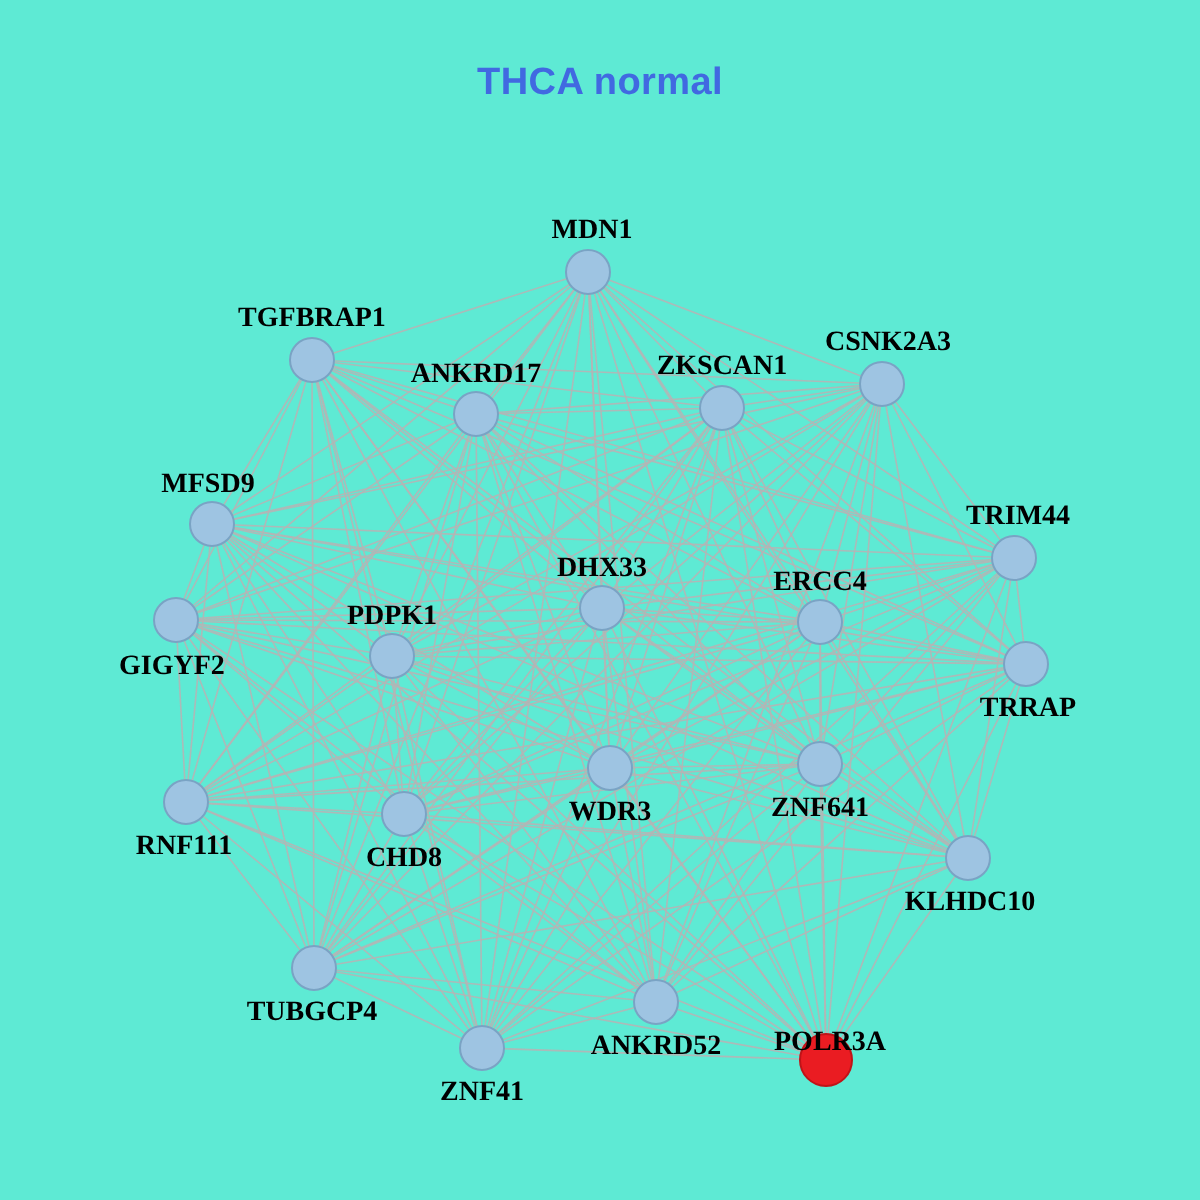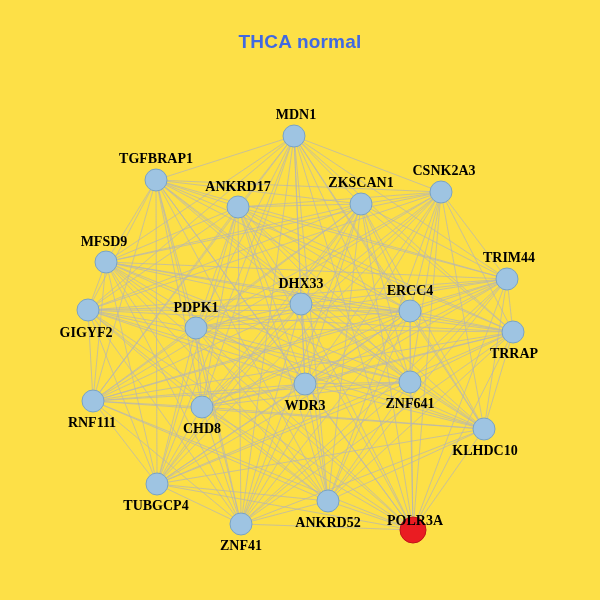--- a/index.html
+++ b/index.html
@@ -1,20 +1,20 @@
 <!DOCTYPE html>
 <html><head>
 <meta charset="utf-8">
 <style>
   html, body { margin: 0; padding: 0; background: #ffffff; }
   .figure {
     position: relative;
     width: 600px;
     height: 600px;
-    background: #fde047;
+    background: #5eead4;
     overflow: hidden;
     font-family: "Liberation Sans", sans-serif;
   }
   .figure-title {
     position: absolute;
     top: 31px;
     left: 0;
     width: 100%;
     text-align: center;
     font-weight: bold;

